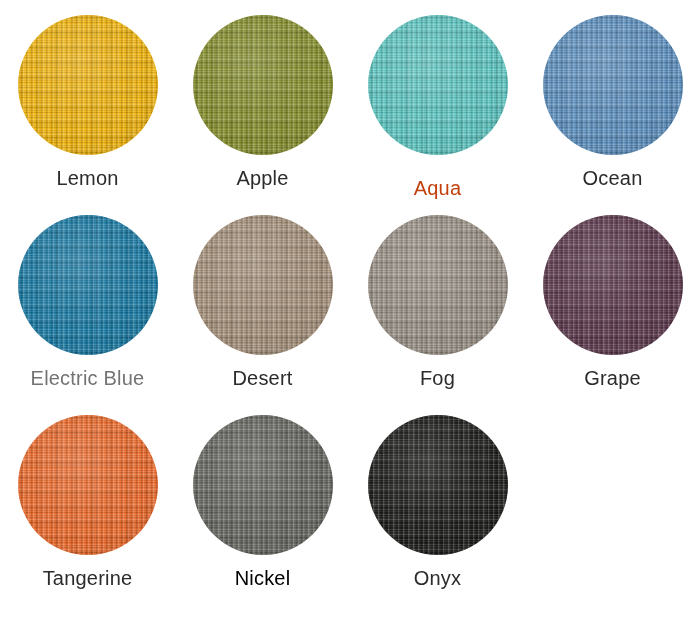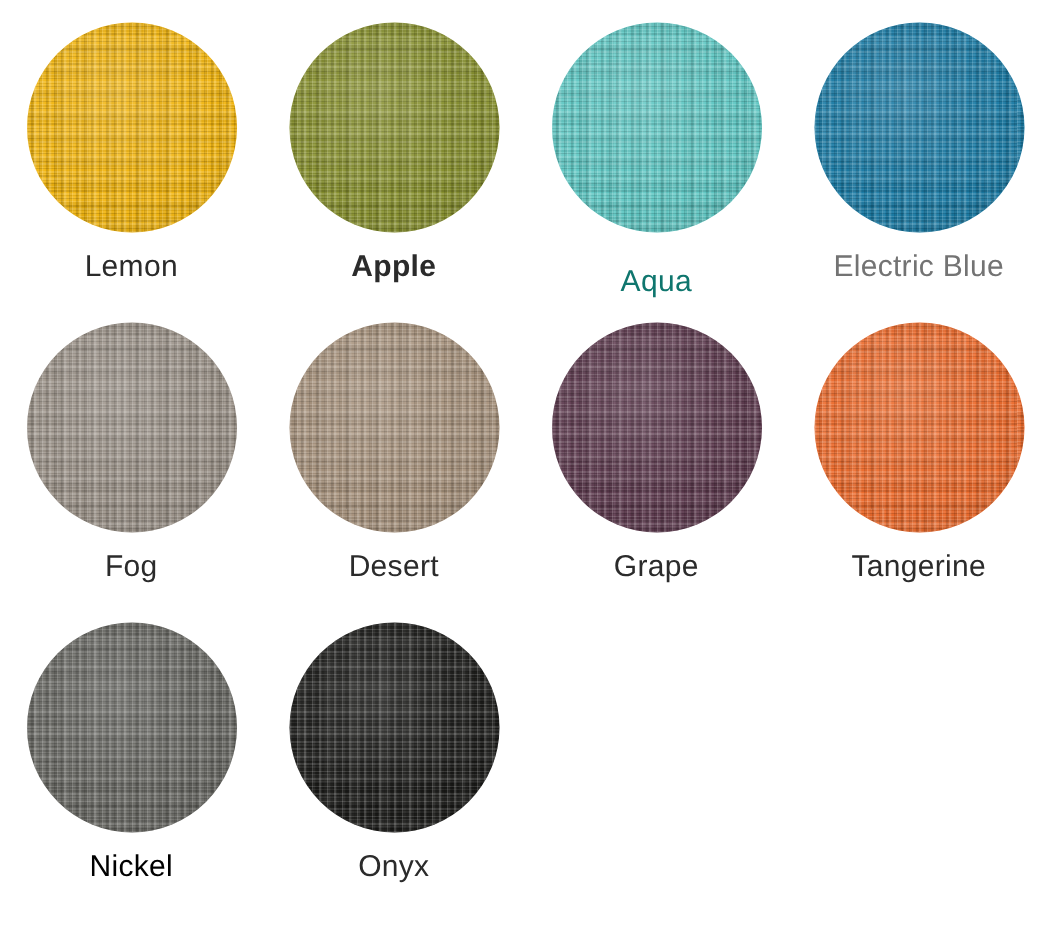--- a/index.html
+++ b/index.html
@@ -141,51 +141,58 @@
         <div class="weave"></div>
         <div class="shading"></div>
       </div>
       <div class="swatch-label" style="color: rgb(43, 43, 43);">Lemon</div>
     </div>
     <div class="swatch-cell">
       <div class="swatch-disc weave-strong" style="background-color: rgb(135, 144, 46);">
         <div class="weave"></div>
         <div class="shading"></div>
       </div>
-      <div class="swatch-label" style="color: rgb(43, 43, 43); font-weight: bold;">Apple</div>
+      <div class="swatch-label" style="color: rgb(43, 43, 43);">Apple</div>
     </div>
     <div class="swatch-cell">
       <div class="swatch-disc weave-strong" style="background-color: rgb(94, 199, 195);">
         <div class="weave"></div>
         <div class="shading"></div>
       </div>
-      <div class="swatch-label" style="color: #0f766e; margin-top: 24px;">Aqua</div>
+      <div class="swatch-label" style="color: #c2410c; margin-top: 24px;">Aqua</div>
+    </div>
+    <div class="swatch-cell">
+      <div class="swatch-disc weave-strong" style="background-color: rgb(94, 145, 192);">
+        <div class="weave"></div>
+        <div class="shading"></div>
+      </div>
+      <div class="swatch-label" style="color: rgb(43, 43, 43);">Ocean</div>
     </div>
     <div class="swatch-cell">
       <div class="swatch-disc weave-strong" style="background-color: rgb(26, 123, 165);">
         <div class="weave"></div>
         <div class="shading"></div>
       </div>
       <div class="swatch-label" style="color: #737373;">Electric Blue</div>
     </div>
     <div class="swatch-cell">
+      <div class="swatch-disc weave-strong" style="background-color: rgb(167, 146, 124);">
+        <div class="weave"></div>
+        <div class="shading"></div>
+      </div>
+      <div class="swatch-label" style="color: rgb(43, 43, 43);">Desert</div>
+    </div>
+    <div class="swatch-cell">
       <div class="swatch-disc weave-strong" style="background-color: rgb(155, 146, 136);">
         <div class="weave"></div>
         <div class="shading"></div>
       </div>
       <div class="swatch-label" style="color: rgb(43, 43, 43);">Fog</div>
     </div>
     <div class="swatch-cell">
-      <div class="swatch-disc weave-strong" style="background-color: rgb(167, 146, 124);">
-        <div class="weave"></div>
-        <div class="shading"></div>
-      </div>
-      <div class="swatch-label" style="color: rgb(43, 43, 43);">Desert</div>
-    </div>
-    <div class="swatch-cell">
       <div class="swatch-disc weave-strong" style="background-color: rgb(93, 58, 78);">
         <div class="weave"></div>
         <div class="shading"></div>
       </div>
       <div class="swatch-label" style="color: rgb(43, 43, 43);">Grape</div>
     </div>
     <div class="swatch-cell">
       <div class="swatch-disc weave-strong" style="background-color: rgb(237, 107, 44);">
         <div class="weave"></div>
         <div class="shading"></div>

